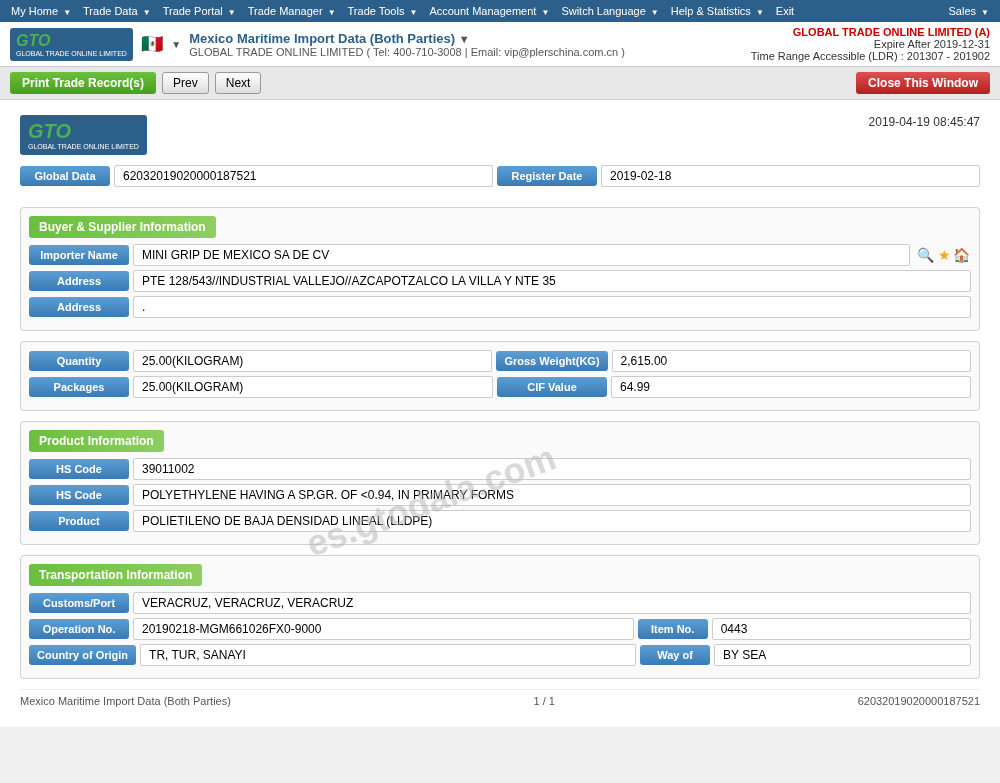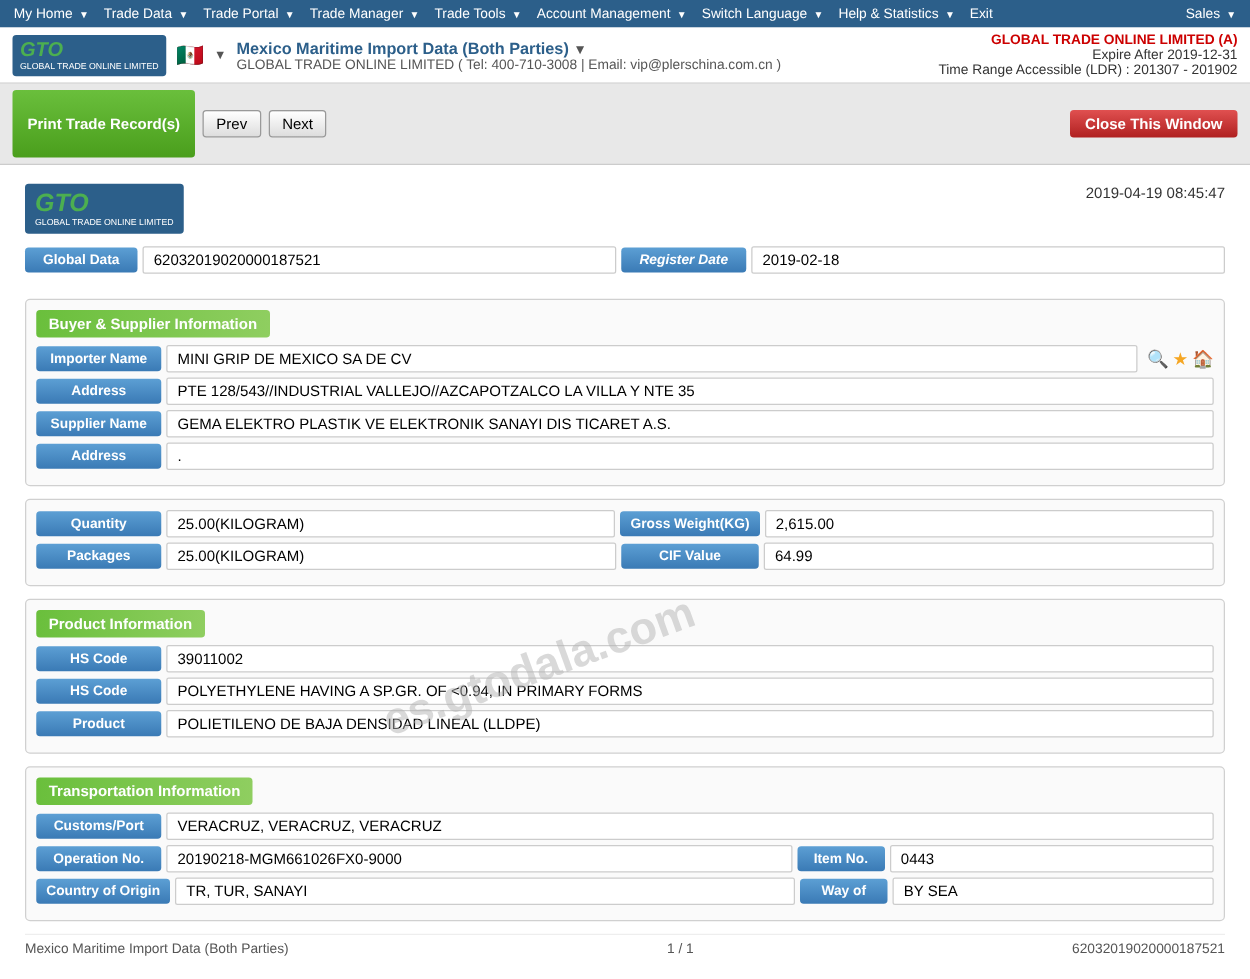--- a/index.html
+++ b/index.html
@@ -21,21 +21,21 @@
     .flag-box { font-size: 18px; }
     .header-title { font-size: 13px; color: #333; font-weight: bold; }
     .header-title span { color: #2c5f8a; }
     .company-info { font-size: 11px; color: #555; }
     .header-right { text-align: right; }
     .company-name-top { color: #c00; font-size: 11px; font-weight: bold; }
     .expire-info { color: #333; font-size: 11px; }
 
     
     .action-bar { background: #e8e8e8; padding: 5px 10px; display: flex; align-items: center; gap: 6px; border-bottom: 1px solid #ccc; }
-    .btn-green { background: linear-gradient(to bottom, #6abf3c, #4a9e1c); color: #fff; border: none; padding: 20px 12px; border-radius: 3px; cursor: pointer; font-size: 12px; font-weight: bold; }
+    .btn-green { background: linear-gradient(to bottom, #6abf3c, #4a9e1c); color: #fff; border: none; padding: 4px 12px; border-radius: 3px; cursor: pointer; font-size: 12px; font-weight: bold; }
     .btn-nav { background: linear-gradient(to bottom, #fff, #ddd); border: 1px solid #999; padding: 3px 10px; border-radius: 3px; cursor: pointer; font-size: 12px; }
     .btn-red { background: linear-gradient(to bottom, #e05050, #b02020); color: #fff; border: none; padding: 4px 12px; border-radius: 3px; cursor: pointer; font-size: 12px; font-weight: bold; margin-left: auto; }
 
     
     .main-content { background: #fff; margin: 0; padding: 15px 20px; }
 
     
     .record-header { display: flex; justify-content: space-between; align-items: flex-start; margin-bottom: 10px; }
     .record-logo { display: flex; flex-direction: column; align-items: center; }
     .record-logo-box { background: #2c5f8a; padding: 5px 8px; border-radius: 3px; }
@@ -124,21 +124,21 @@
         <span class="record-logo-text">GTO</span>
         <span class="record-logo-sub">GLOBAL TRADE ONLINE LIMITED</span>
       </div>
     </div>
     <div class="record-datetime">2019-04-19  08:45:47</div>
   </div>
 
   <div class="field-row" style="margin-bottom: 20px;">
     <span class="field-label" style="min-width:90px;">Global Data</span>
     <span class="field-value" style="min-width:180px;">62032019020000187521</span>
-    <span class="field-label" style="min-width:100px;font-style:italic;">Register Date</span>
+    <span class="field-label" style="min-width:100px;">Register Date</span>
     <span class="field-value">2019-02-18</span>
   </div>
 
   <div class="section-box">
     <div class="section-header">Buyer &amp; Supplier Information</div>
 
     <div class="field-row">
       <span class="field-label">Importer Name</span>
       <span class="field-value" style="flex:1;">MINI GRIP DE MEXICO SA DE CV</span>
       <div class="icon-group">
@@ -147,24 +147,20 @@
         <span class="icon-btn icon-home">🏠</span>
       </div>
     </div>
 
     <div class="field-row">
       <span class="field-label">Address</span>
       <span class="field-value" style="flex:1;">PTE 128/543//INDUSTRIAL VALLEJO//AZCAPOTZALCO LA VILLA Y NTE 35</span>
     </div>
 
 
-    <div class="field-row">
-      <span class="field-label">Supplier Name</span>
-      <span class="field-value" style="flex:1;">GEMA ELEKTRO PLASTIK VE ELEKTRONIK SANAYI DIS TICARET A.S.</span>
-    </div>
 
     <div class="field-row">
       <span class="field-label">Address</span>
       <span class="field-value" style="flex:1;">.</span>
     </div>
   </div>
 
   <div class="section-box">
 
     <div class="field-row">

